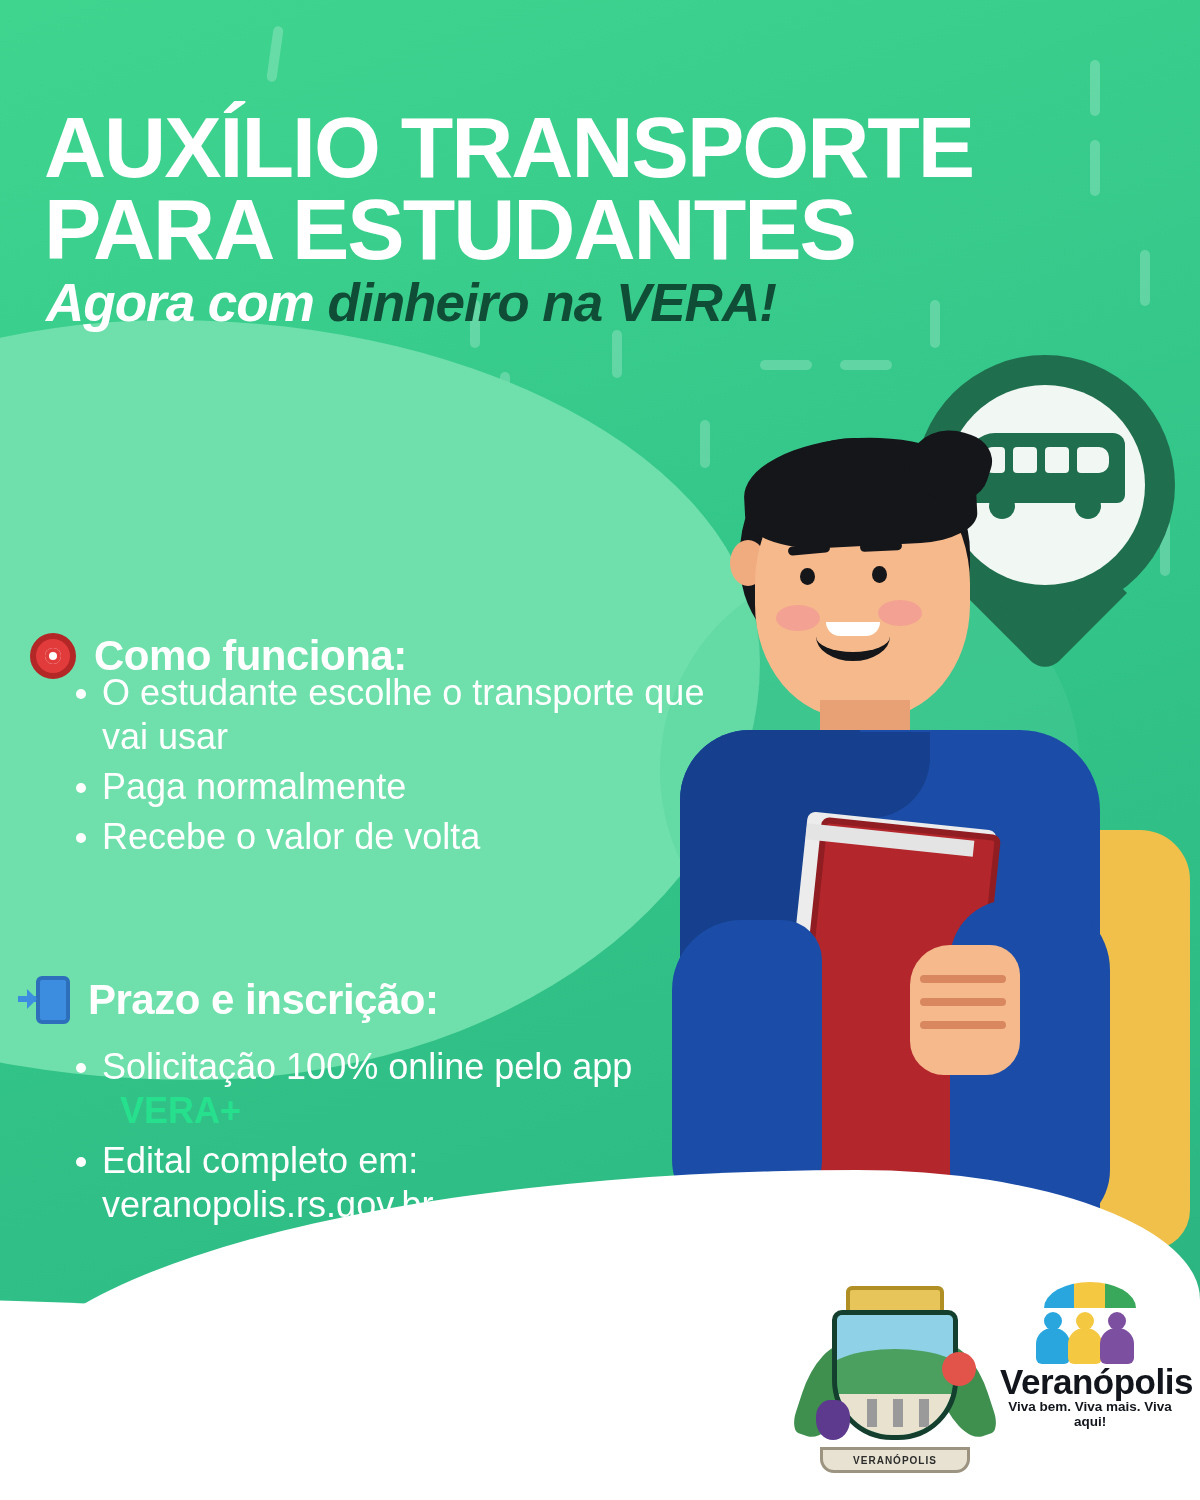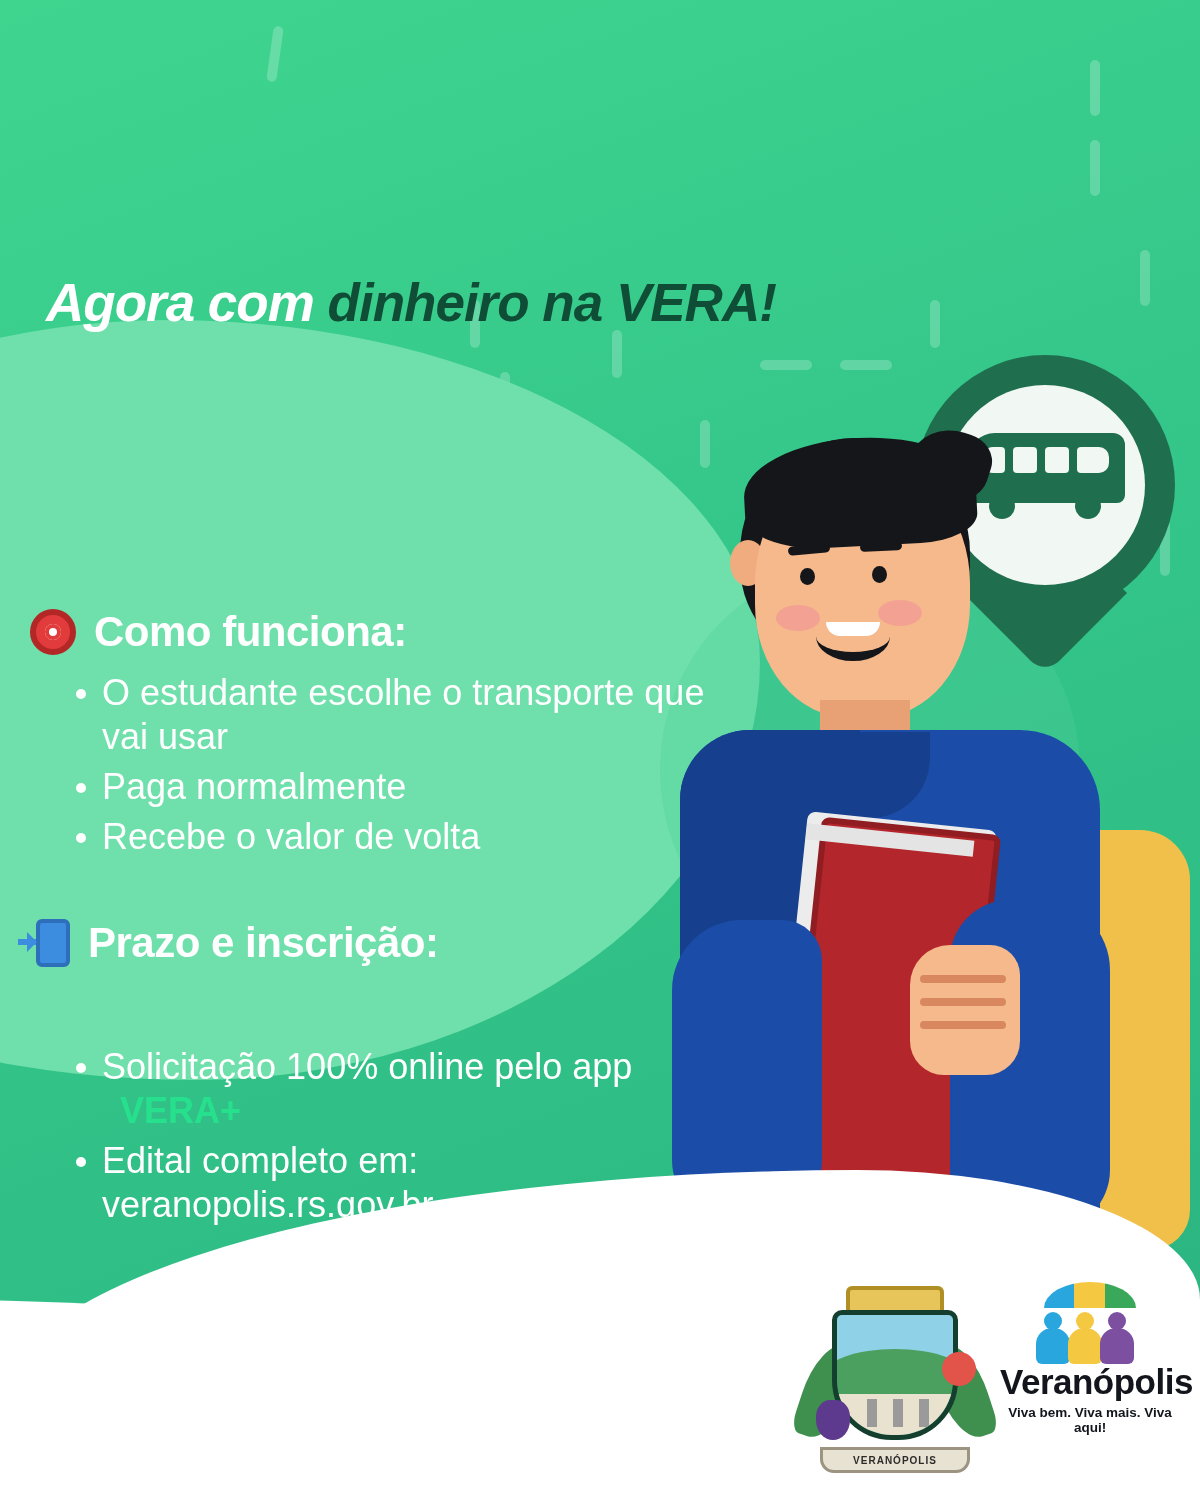--- a/index.html
+++ b/index.html
@@ -130,23 +130,24 @@
   
   .section-title {
     position: absolute;
     display: flex;
     align-items: center;
     gap: 18px;
     color: #ffffff;
     font-size: 42px;
     font-weight: bold;
     letter-spacing: -0.5px;
+    margin-top: 24px;
   }
   #sec-como { left: 30px; top: 608px; }
-  #sec-prazo { left: 30px; top: 919px; }
+  #sec-prazo { left: 30px; top: 952px; }
 
   .list {
     position: absolute;
     margin: 0;
     padding: 0 0 0 72px;
     color: #ffffff;
     font-size: 36px;
     line-height: 1.22;
     list-style: none;
   }
@@ -356,21 +357,21 @@
   .p3 { left: 100px; }
   .p3 .head, .p3 .body { background:#7d4fa0; }
   .logo-name {
     font-size: 35px;
     font-weight: bold;
     color: #12161c;
     letter-spacing: -0.5px;
     line-height: 1;
   }
   .logo-tagline {
-    margin-top: 6px;
+    margin-top: 0;
     font-size: 13.5px;
     font-weight: bold;
     color: #12161c;
   }
 </style>
 </head>
 <body>
 
 <div id="poster">
 
@@ -433,20 +434,21 @@
     <div class="st book"></div>
     <div class="st book-strip"></div>
     <div class="st arm-l"></div>
     <div class="st arm-r"></div>
     <div class="st hand"></div>
     <div class="st finger" style="top:575px;"></div>
     <div class="st finger" style="top:598px;"></div>
     <div class="st finger" style="top:621px;"></div>
   </div>
 
+  <h1 class="headline">AUXÍLIO TRANSPORTE PARA ESTUDANTES</h1>
 
   <div class="subhead">
     <span>Agora com </span><span class="dark">dinheiro na </span><span class="dark">VERA!</span>
   </div>
 
   <div class="section-title" id="sec-como">
     <span class="icon-target"></span>
     <span>Como funciona:</span>
   </div>
   <ul class="list" id="list-como">

